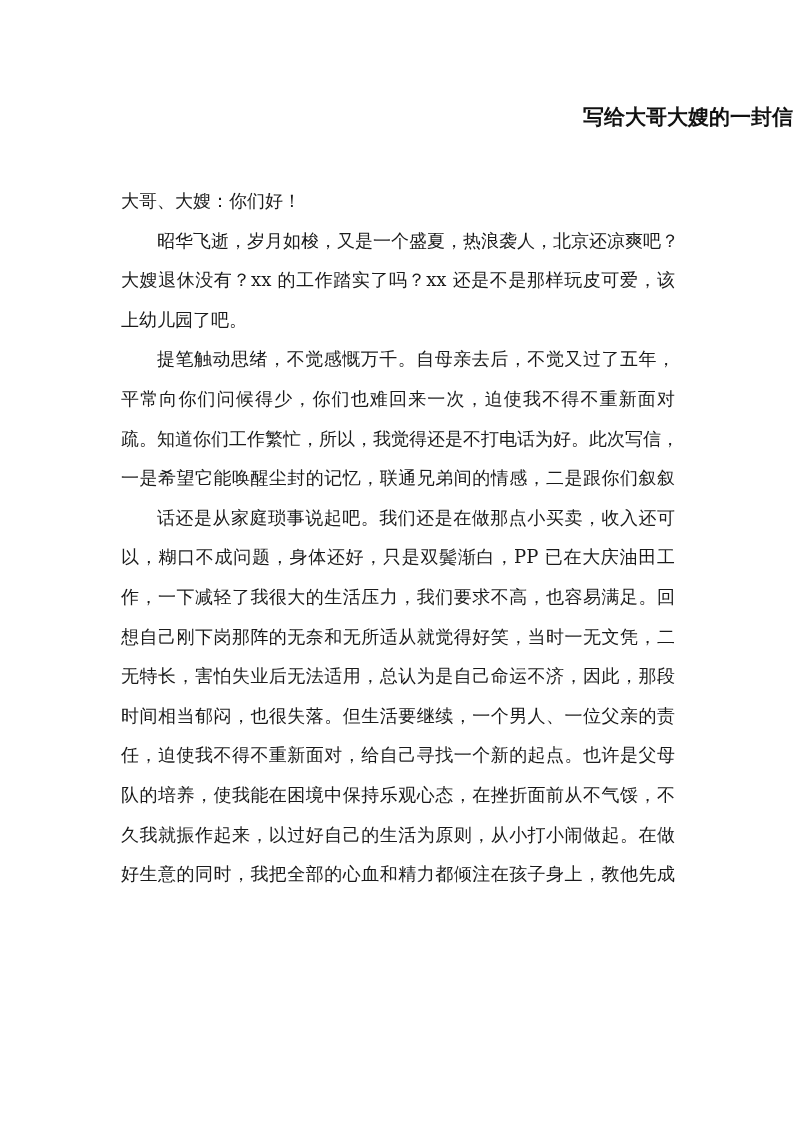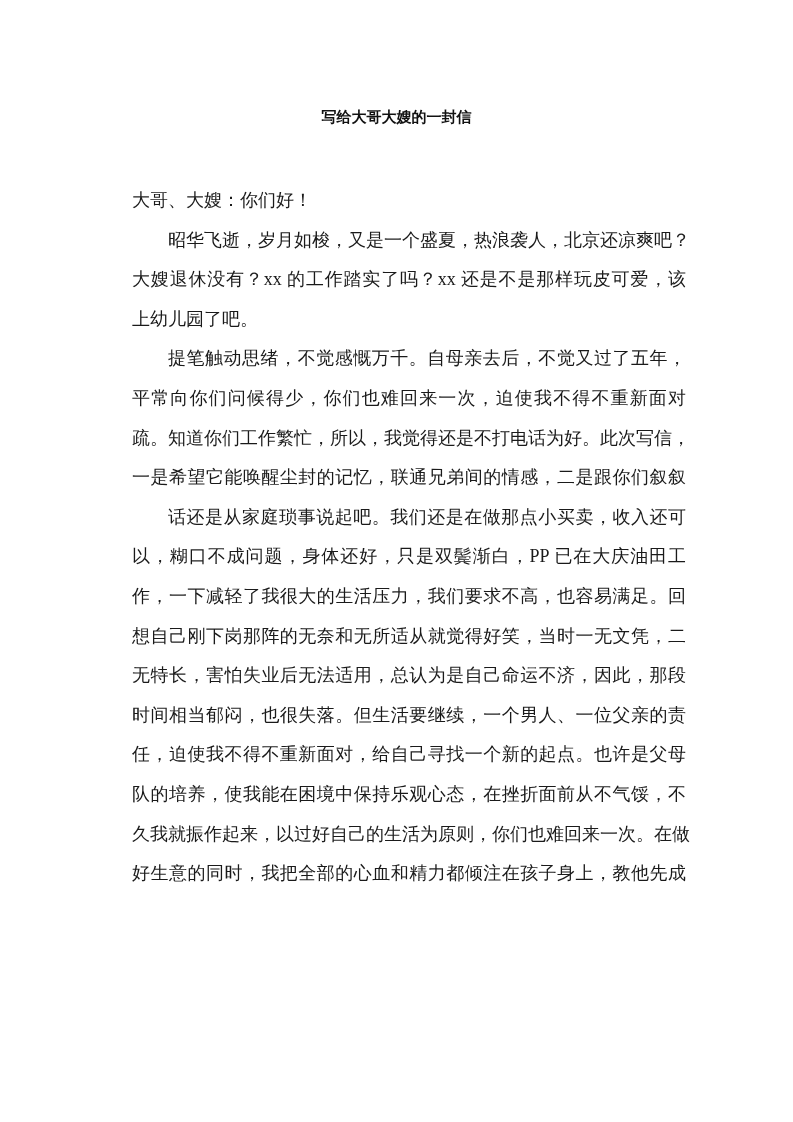--- a/index.html
+++ b/index.html
@@ -19,34 +19,33 @@
     position: absolute;
     left: 0; top: 0;
     width: 793px;
     height: 1122px;
   }
   .title {
     position: absolute;
     top: 101px;
     left: 0;
     width: 793px;
-    text-align: center;
+    text-align: right;
     font-family: "DejaVu Sans", "Liberation Sans", sans-serif;
     font-weight: bold;
-    font-size: 15px;
+    font-size: 21px;
     line-height: 32px;
     color: #111;
     margin: 0;
   }
   .body-text {
     position: absolute;
-    left: 132px;
+    left: 121px;
     top: 181px;
     width: 554px;
-    font-family: Liberation Serif, serif;
   }
   .line {
     display: block;
     height: 39.6px;
     line-height: 39.6px;
     font-size: 18px;
     white-space: nowrap;
     text-align: justify;
     text-align-last: justify;
     color: #1a1a1a;
@@ -82,17 +81,17 @@
 
     <div>
       <span class="line indent">话还是从家庭琐事说起吧。我们还是在做那点小买卖，收入还可</span>
       <span class="line">以，糊口不成问题，身体还好，只是双鬓渐白，PP 已在大庆油田工</span>
       <span class="line">作，一下减轻了我很大的生活压力，我们要求不高，也容易满足。回</span>
       <span class="line">想自己刚下岗那阵的无奈和无所适从就觉得好笑，当时一无文凭，二</span>
       <span class="line">无特长，害怕失业后无法适用，总认为是自己命运不济，因此，那段</span>
       <span class="line">时间相当郁闷，也很失落。但生活要继续，一个男人、一位父亲的责</span>
       <span class="line">任，迫使我不得不重新面对，给自己寻找一个新的起点。也许是父母</span>
       <span class="line">队的培养，使我能在困境中保持乐观心态，在挫折面前从不气馁，不</span>
-      <span class="line">久我就振作起来，以过好自己的生活为原则，你们也难回来一次。在做</span>
+      <span class="line">久我就振作起来，以过好自己的生活为原则，从小打小闹做起。在做</span>
       <span class="line">好生意的同时，我把全部的心血和精力都倾注在孩子身上，教他先成</span>
     </div>
   </div>
 </div>
 
 </body></html>

